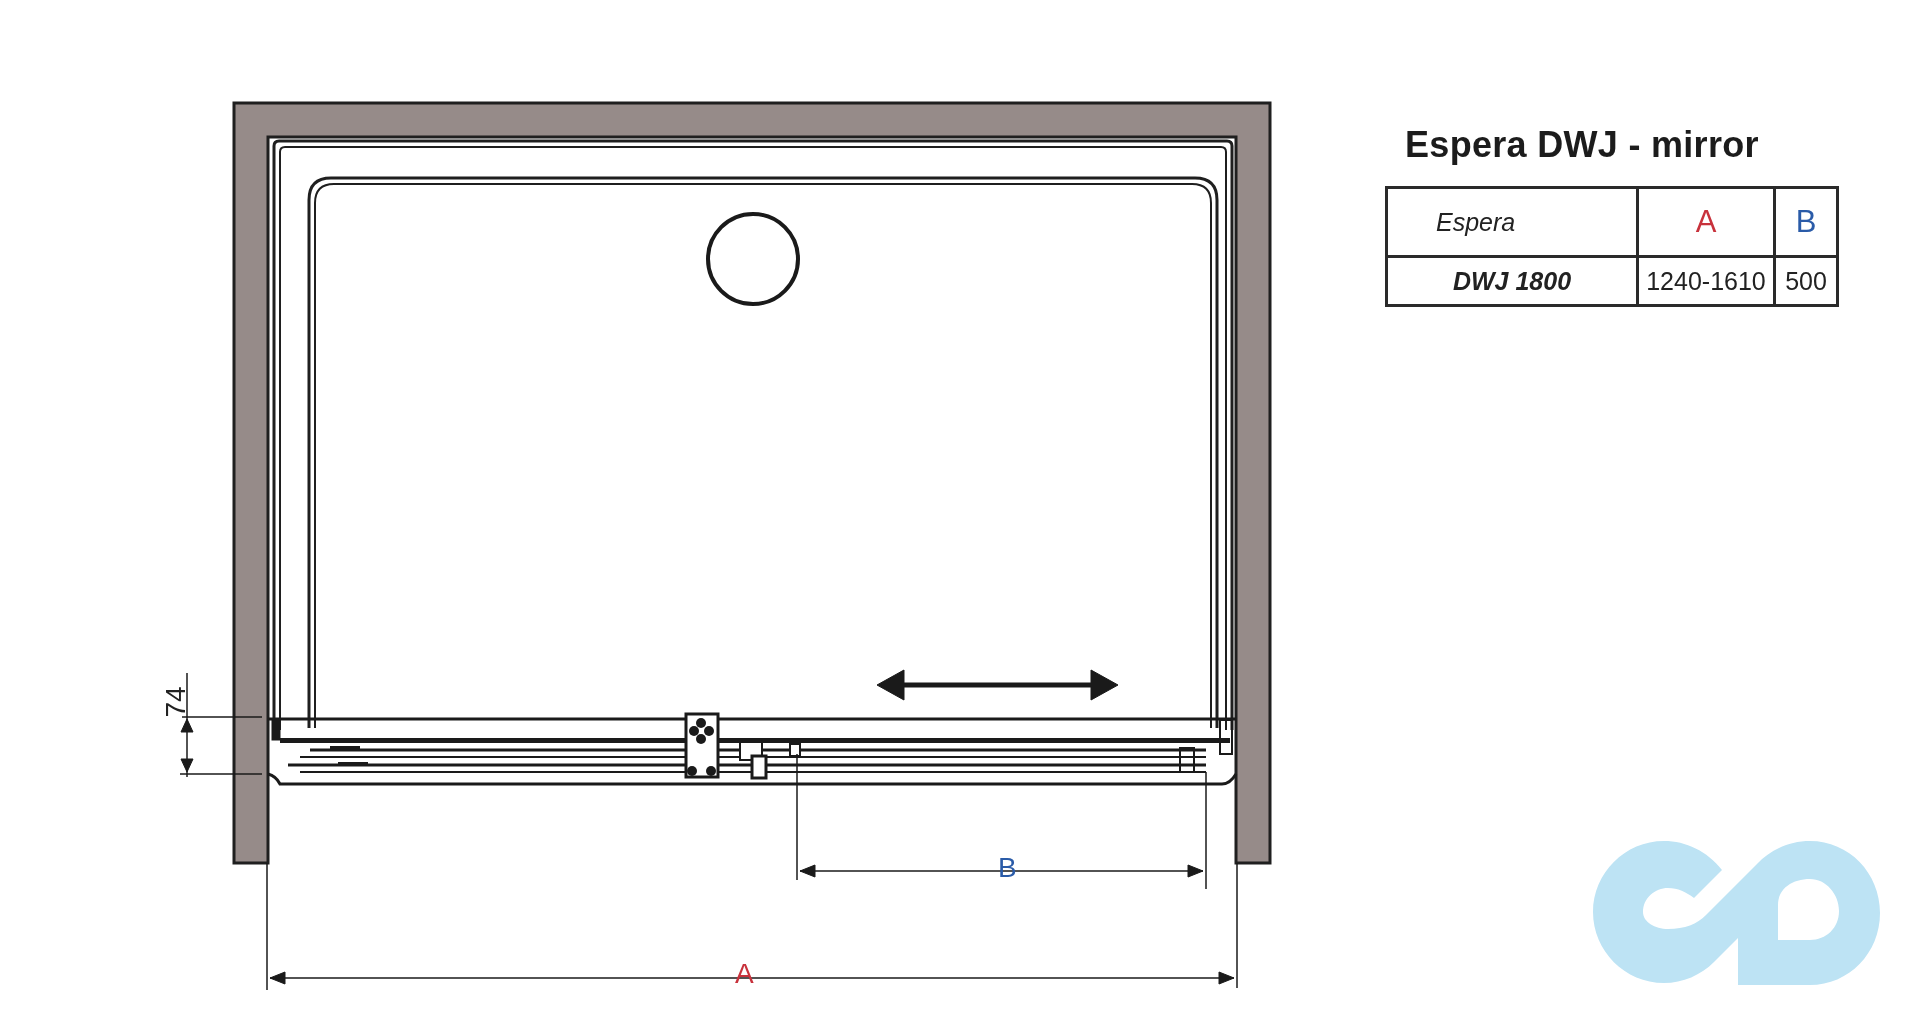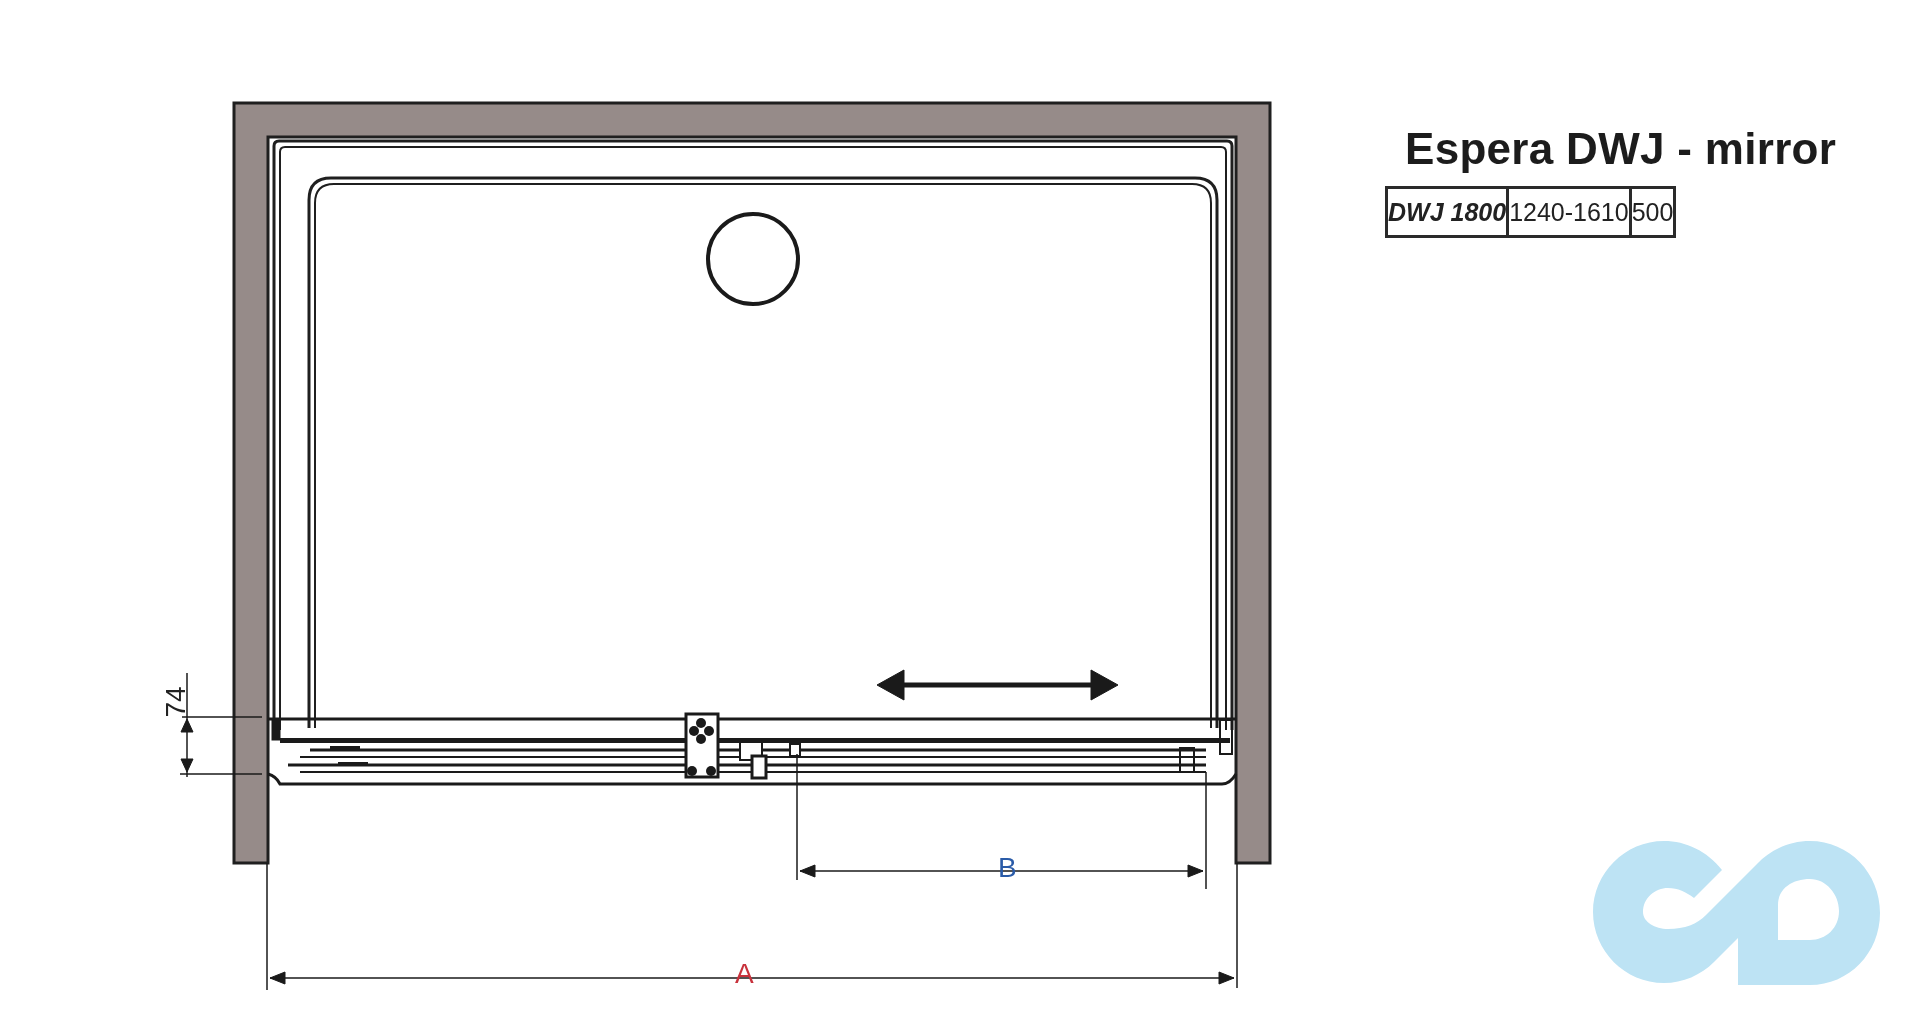--- a/index.html
+++ b/index.html
@@ -1,19 +1,19 @@
 <!DOCTYPE html>
 <html><head>
 <meta charset="utf-8">
 <style>
   html, body { margin:0; padding:0; background:#ffffff; }
   body { width:1920px; height:1025px; position:relative; overflow:hidden;
          font-family:"Liberation Sans", sans-serif; }
   #drawing { position:absolute; left:0; top:0; }
-  .title { position:absolute; left:1405px; top:124px; font-size:44px; font-weight:bold;
+  .title { position:absolute; left:1405px; top:124px; font-size:36px; font-weight:bold;
            color:#1c1c1c; white-space:nowrap; letter-spacing:0.3px; }
   table.spec { position:absolute; left:1385px; top:186px; border-collapse:collapse;
                border:3px solid #2a2a2a; }
   table.spec td, table.spec th { border:3px solid #2a2a2a; padding:0; text-align:center;
                font-size:25px; color:#222; }
   table.spec th { height:66px; font-weight:normal; }
   table.spec td { height:46px; }
   .c0 { width:200px; }
   .c1 { width:134px; }
   .c2 { width:60px; }
@@ -110,19 +110,24 @@
 </svg>
 
 <div class="vlabel" style="left:160px; top:686px;">74</div>
 <div class="dimtext" style="left:998px; top:852px; color:#2a5ba8;">B</div>
 <div class="dimtext" style="left:735px; top:958px; color:#c8323c;">A</div>
 
 <div class="title">Espera DWJ - mirror</div>
 
 <table class="spec">
   <tbody>
+      <tr>
+    <th class="c0 hdr-model">Espera</th>
+    <th class="c1 hdr-a" style="color:#c8323c;">A</th>
+    <th class="c2 hdr-b" style="color:#2a5ba8;">B</th>
+  </tr>
   <tr>
     <td class="model">DWJ 1800</td>
     <td>1240-1610</td>
     <td>500</td>
   </tr>
 </tbody>
   </table>
 
 </body></html>

